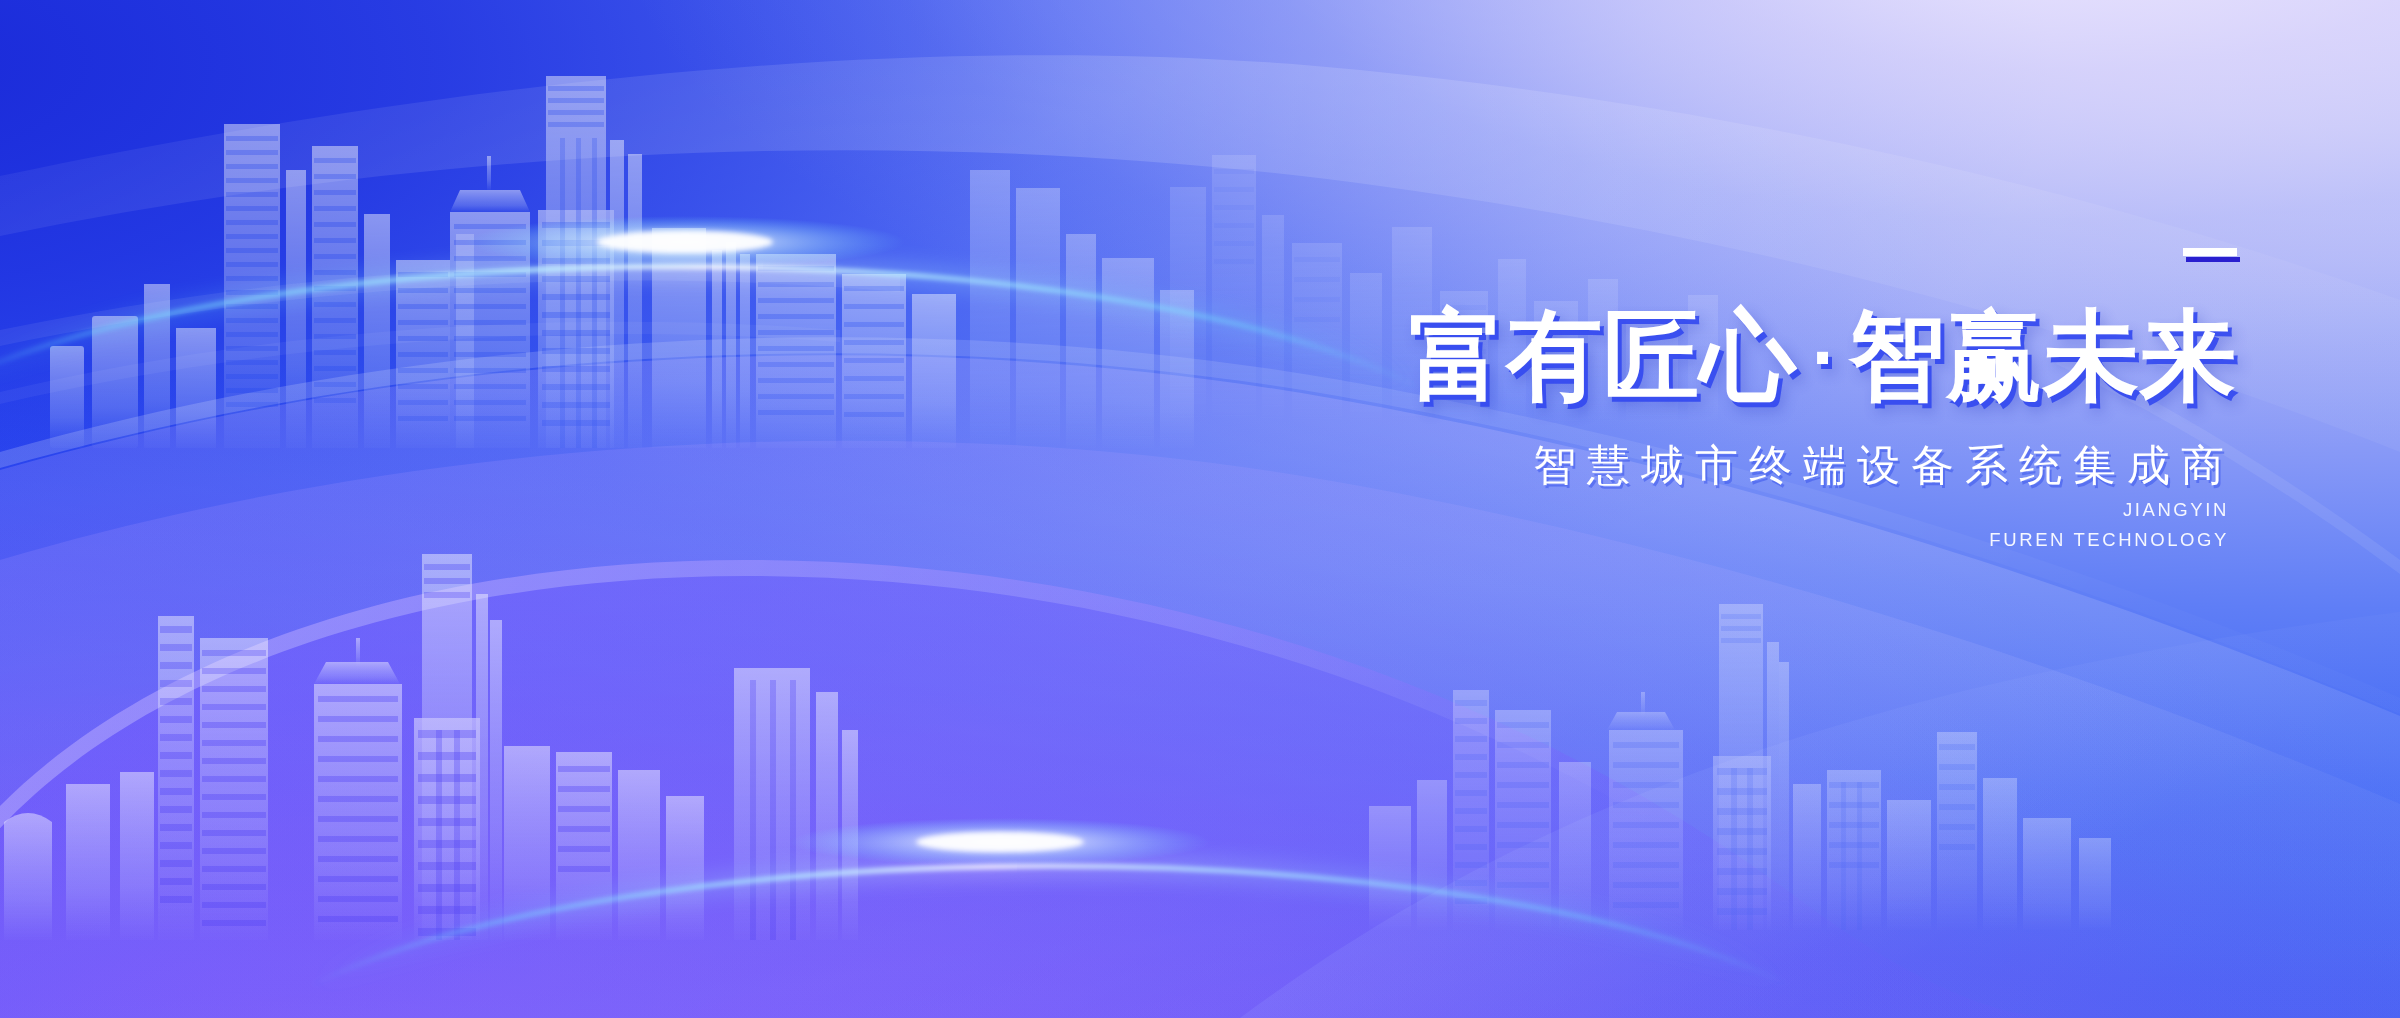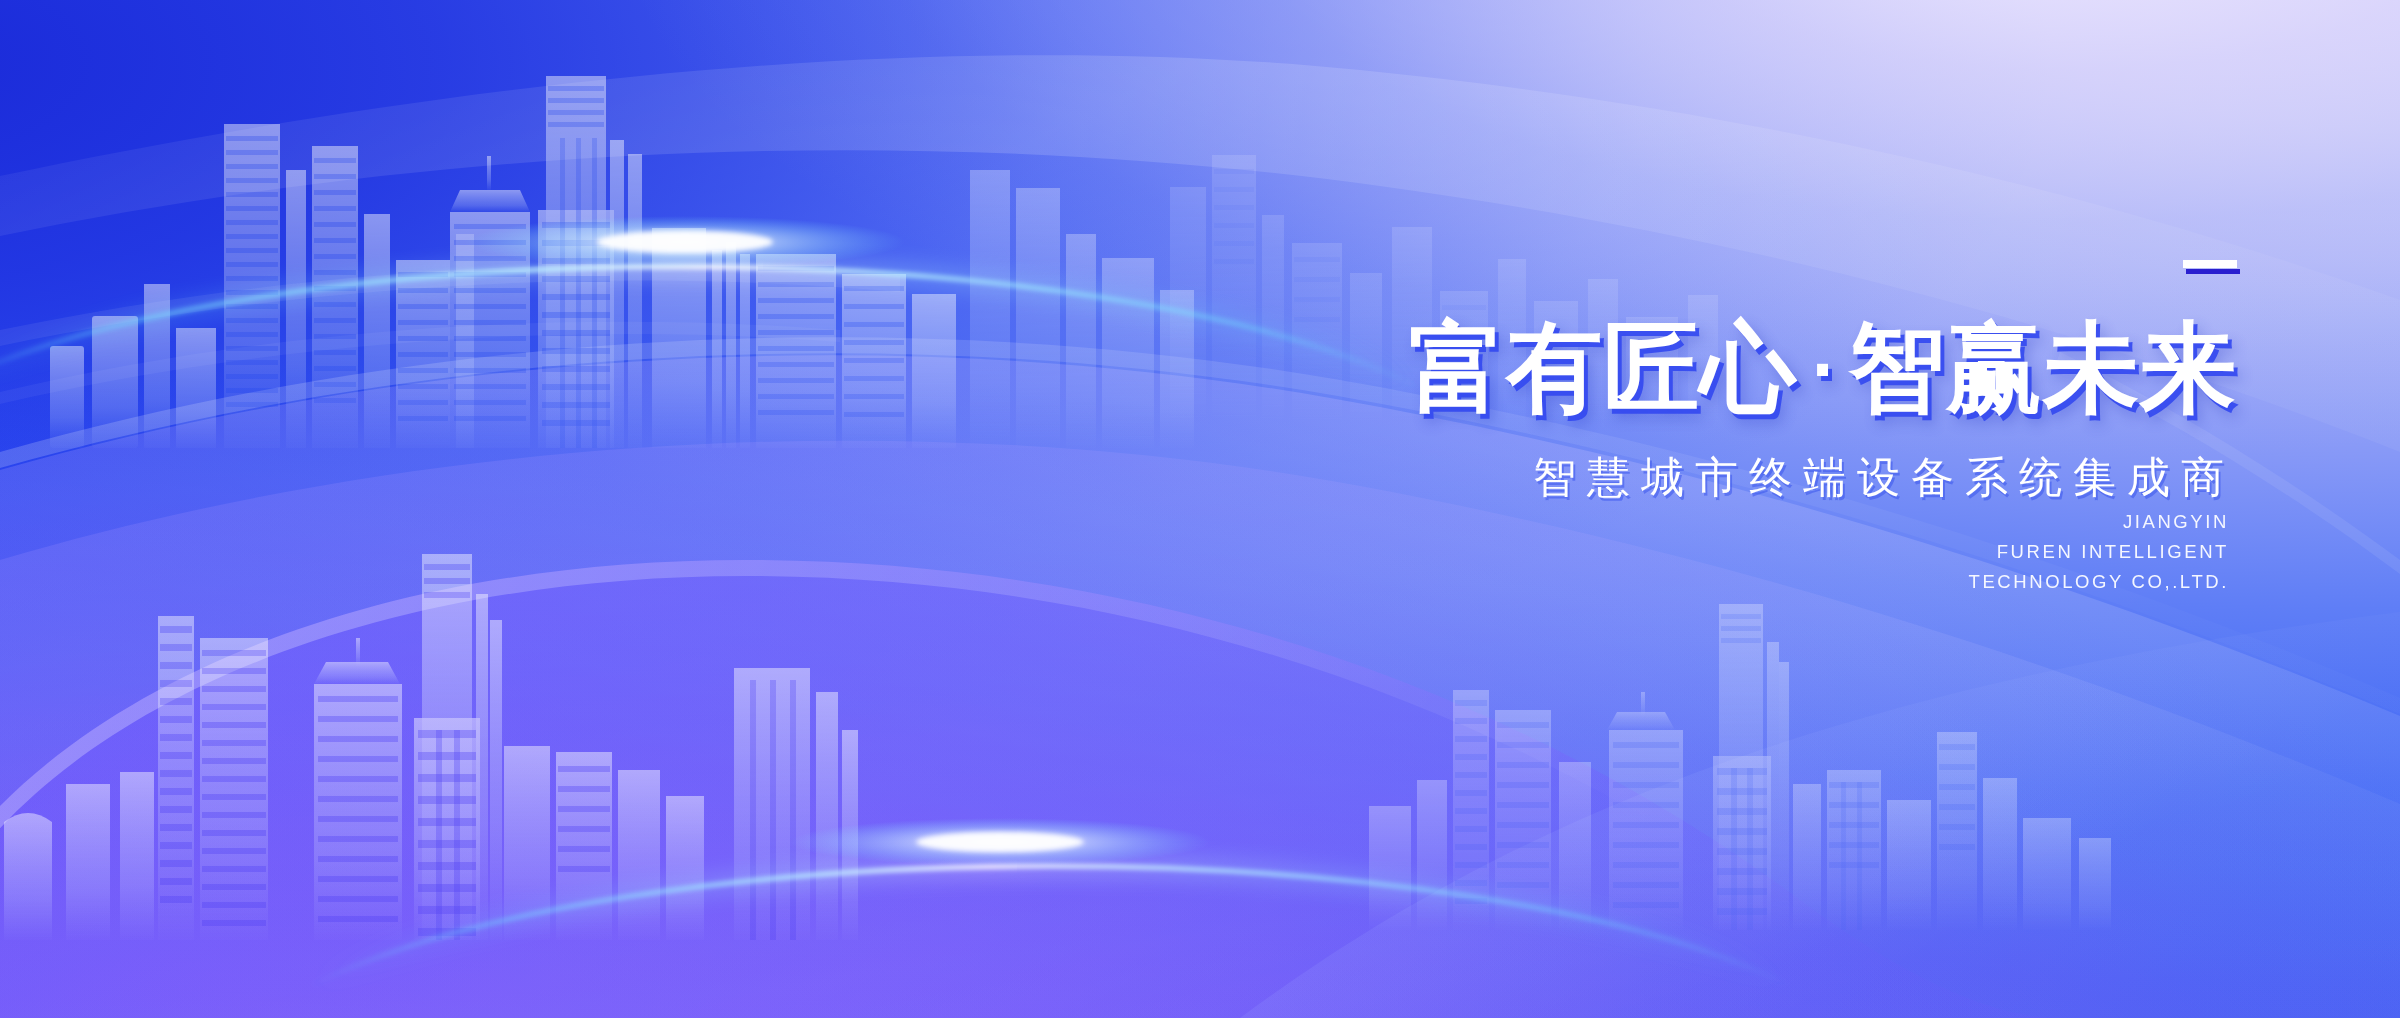--- a/index.html
+++ b/index.html
@@ -71,21 +71,21 @@
   
   .glow-arc { position: absolute; }
   .glow-arc svg { display: block; }
   #glow-top { left: -70px; top: 150px; width: 1500px; height: 260px; }
   #glow-bot { left: 300px; top: 760px; width: 1500px; height: 240px; }
 
   
   #text-block {
     position: absolute;
     right: 163px;
-    top: 260px;
+    top: 248px;
     width: 1090px;
     text-align: right;
   }
   #accent-rule {
     position: relative;
     display: inline-block;
     width: 54px;
     height: 8px;
     background: #ffffff;
     margin: 0 0 46px 0;
@@ -728,19 +728,18 @@
     <div id="accent-rule"></div>
 
     <div id="headline">
       <span>富有匠心</span><span class="dot">·</span><span>智赢未来</span>
     </div>
 
     <div id="subtitle">智慧城市终端设备系统集成商</div>
 
     <div id="company-block">
       <span class="company-line">JIANGYIN</span>
-      <span class="company-line">FUREN INTELLIGENT</span>
-      <span class="company-line">TECHNOLOGY CO,.LTD.</span>
+      <span class="company-line">FUREN TECHNOLOGY</span>
     </div>
 
   </div>
 
 </div>
 
 </body></html>

